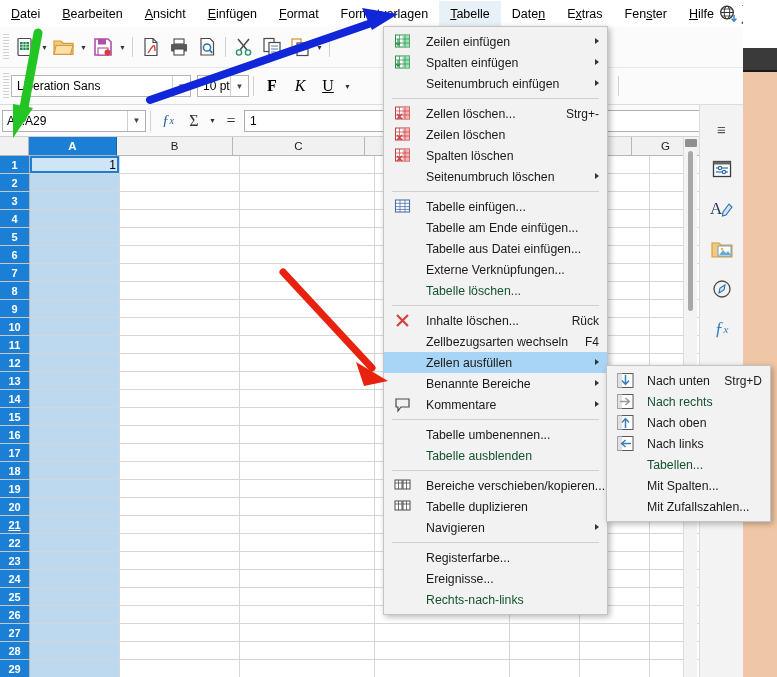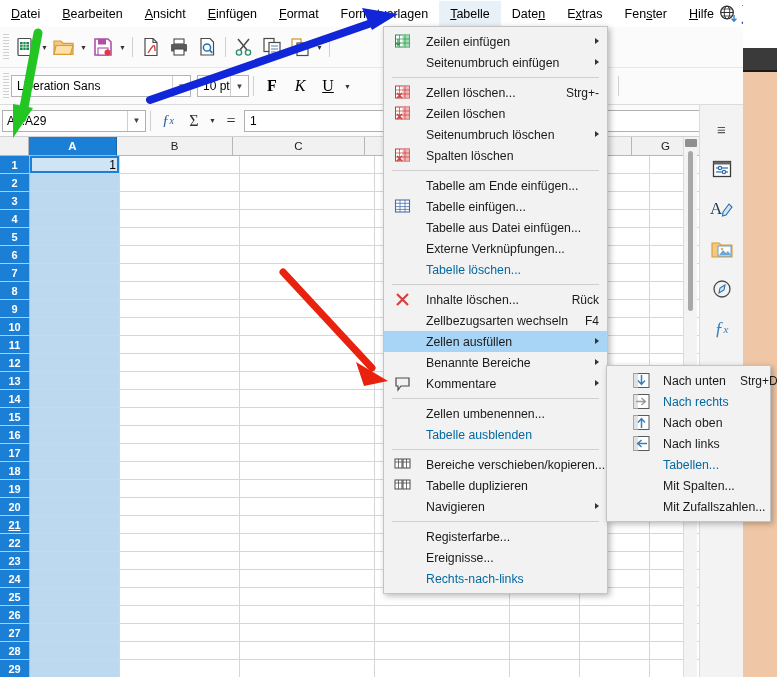--- a/index.html
+++ b/index.html
@@ -123,33 +123,33 @@
   #rightedge .line{ position:absolute;left:0;top:70px;width:34px;height:2px;background:#1a1a1a;}
 
   
   #dropdown{
     position:absolute;left:383px;top:26px;width:225px;
     background:#f2f2f2;border:1px solid #c4c4c4;box-shadow:2px 2px 6px rgba(0,0,0,.28);
     padding:4px 0;z-index:40;
   }
   .mi{ height:21px;display:flex;align-items:center;position:relative;padding-left:42px;padding-right:8px;
        font-size:12.3px;color:#1a1a1a;white-space:nowrap;cursor:default;}
-  .mi.dis{ color:#0369a1; }
+  .mi.dis{ color:#14532d; }
   .mi.hl{ background:#a8d4f5; }
   .mi .ico{ position:absolute;left:10px;top:2px;width:17px;height:17px; }
   .mi .sc{ margin-left:auto;font-size:12px;color:#1a1a1a;padding-left:14px; }
   .mi .sub{ position:absolute;right:8px;top:7px;width:0;height:0;
             border-left:4px solid #333;border-top:3.5px solid transparent;border-bottom:3.5px solid transparent;}
   .msep{ height:1px;background:#cfcfcf;margin:4px 8px 4px 8px; }
 
   
   #submenu{
     position:absolute;left:606px;top:365px;width:165px;
     background:#f2f2f2;border:1px solid #c4c4c4;box-shadow:2px 2px 6px rgba(0,0,0,.28);
-    padding:4px 16px;z-index:50;
+    padding:4px 0;z-index:50;
   }
   #submenu .mi{ padding-left:40px; }
 
   
   #arrows{ position:absolute;left:0;top:0;width:777px;height:677px;pointer-events:none;z-index:90; }
 </style>
 </head>
 <body>
 
 <div id="menubar">
@@ -718,20 +718,35 @@
             <line x1="1.5" y1="10" x2="15.5" y2="10"></line>
             <line x1="5.5" y1="2" x2="5.5" y2="14"></line>
             <line x1="11" y1="2" x2="11" y2="14"></line>
           </g>
           <path d="M4 6 L4 12 M1.6 9.6 L4 12.4 L6.4 9.6" stroke="#2a8f4a" stroke-width="1.2" fill="none"></path>
         </svg></span>
       <span>Zeilen einfügen</span>
       <span class="sub"></span>
     </div>
     <div class="mi">
+      <span class="ico"><svg width="17" height="17" viewBox="0 0 17 17">
+          <rect x="1.5" y="2" width="14" height="12" fill="#fff" stroke="#2a8f4a" stroke-width="1"></rect>
+          <rect x="8.5" y="2" width="7" height="12" fill="#8fd8a8" opacity=".85"></rect>
+          <g stroke="#2a8f4a" stroke-width=".7">
+            <line x1="1.5" y1="6" x2="15.5" y2="6"></line>
+            <line x1="1.5" y1="10" x2="15.5" y2="10"></line>
+            <line x1="5.5" y1="2" x2="5.5" y2="14"></line>
+            <line x1="11" y1="2" x2="11" y2="14"></line>
+          </g>
+          <path d="M4 6 L4 12 M1.6 9.6 L4 12.4 L6.4 9.6" stroke="#2a8f4a" stroke-width="1.2" fill="none"></path>
+        </svg></span>
+      <span>Spalten einfügen</span>
+      <span class="sub"></span>
+    </div>
+    <div class="mi">
       <span>Seitenumbruch einfügen</span>
       <span class="sub"></span>
     </div>
     <div class="msep"></div>
     <div class="mi">
       <span class="ico"><svg width="17" height="17" viewBox="0 0 17 17">
           <rect x="1.5" y="2" width="14" height="12" fill="#fff" stroke="#c04040" stroke-width="1"></rect>
           <rect x="8.5" y="2" width="7" height="12" fill="#f3a8a8" opacity=".85"></rect>
           <g stroke="#c04040" stroke-width=".7">
             <line x1="1.5" y1="6" x2="15.5" y2="6"></line>
@@ -752,55 +767,55 @@
             <line x1="1.5" y1="6" x2="15.5" y2="6"></line>
             <line x1="1.5" y1="10" x2="15.5" y2="10"></line>
             <line x1="5.5" y1="2" x2="5.5" y2="14"></line>
             <line x1="11" y1="2" x2="11" y2="14"></line>
           </g>
           <path d="M3 9 L8 14 M8 9 L3 14" stroke="#d04040" stroke-width="1.6"></path>
         </svg></span>
       <span>Zeilen löschen</span>
     </div>
     <div class="mi">
-      <span>Seitenumbruch löschen</span>
-      <span class="sub"></span>
-    </div>
-    <div class="mi">
       <span class="ico"><svg width="17" height="17" viewBox="0 0 17 17">
           <rect x="1.5" y="2" width="14" height="12" fill="#fff" stroke="#c04040" stroke-width="1"></rect>
           <rect x="8.5" y="2" width="7" height="12" fill="#f3a8a8" opacity=".85"></rect>
           <g stroke="#c04040" stroke-width=".7">
             <line x1="1.5" y1="6" x2="15.5" y2="6"></line>
             <line x1="1.5" y1="10" x2="15.5" y2="10"></line>
             <line x1="5.5" y1="2" x2="5.5" y2="14"></line>
             <line x1="11" y1="2" x2="11" y2="14"></line>
           </g>
           <path d="M3 9 L8 14 M8 9 L3 14" stroke="#d04040" stroke-width="1.6"></path>
         </svg></span>
       <span>Spalten löschen</span>
     </div>
+    <div class="mi">
+      <span>Seitenumbruch löschen</span>
+      <span class="sub"></span>
+    </div>
     <div class="msep"></div>
-    <div class="mi">
-      <span>Tabelle am Ende einfügen...</span>
-    </div>
     <div class="mi">
       <span class="ico"><svg width="17" height="17" viewBox="0 0 17 17">
           <rect x="1.5" y="2" width="14" height="12" fill="#fff" stroke="#4a6fa8" stroke-width="1.1"></rect>
           <g stroke="#4a6fa8" stroke-width=".8">
             <line x1="1.5" y1="5.3" x2="15.5" y2="5.3"></line>
             <line x1="1.5" y1="8.6" x2="15.5" y2="8.6"></line>
             <line x1="1.5" y1="11.4" x2="15.5" y2="11.4"></line>
             <line x1="6" y1="2" x2="6" y2="14"></line>
             <line x1="11" y1="2" x2="11" y2="14"></line>
           </g>
         </svg></span>
       <span>Tabelle einfügen...</span>
     </div>
     <div class="mi">
+      <span>Tabelle am Ende einfügen...</span>
+    </div>
+    <div class="mi">
       <span>Tabelle aus Datei einfügen...</span>
     </div>
     <div class="mi">
       <span>Externe Verknüpfungen...</span>
     </div>
     <div class="mi dis">
       <span>Tabelle löschen...</span>
     </div>
     <div class="msep"></div>
     <div class="mi">
@@ -824,21 +839,21 @@
     </div>
     <div class="mi">
       <span class="ico"><svg width="17" height="17" viewBox="0 0 17 17">
           <path d="M2 3 h13 v8 h-8 l-3 4 v-4 h-2 Z" fill="none" stroke="#4a4a4a" stroke-width="1.2"></path>
         </svg></span>
       <span>Kommentare</span>
       <span class="sub"></span>
     </div>
     <div class="msep"></div>
     <div class="mi">
-      <span>Zellen umbenennen...</span>
+      <span>Tabelle umbenennen...</span>
     </div>
     <div class="mi dis">
       <span>Tabelle ausblenden</span>
     </div>
     <div class="msep"></div>
     <div class="mi">
       <span class="ico"><svg width="17" height="17" viewBox="0 0 17 17">
           <rect x="1" y="3" width="7" height="9" fill="#fff" stroke="#4a4a4a" stroke-width="1"></rect>
           <rect x="9" y="3" width="7" height="9" fill="#fff" stroke="#4a4a4a" stroke-width="1"></rect>
           <line x1="1" y1="6" x2="8" y2="6" stroke="#4a4a4a" stroke-width=".8"></line>

